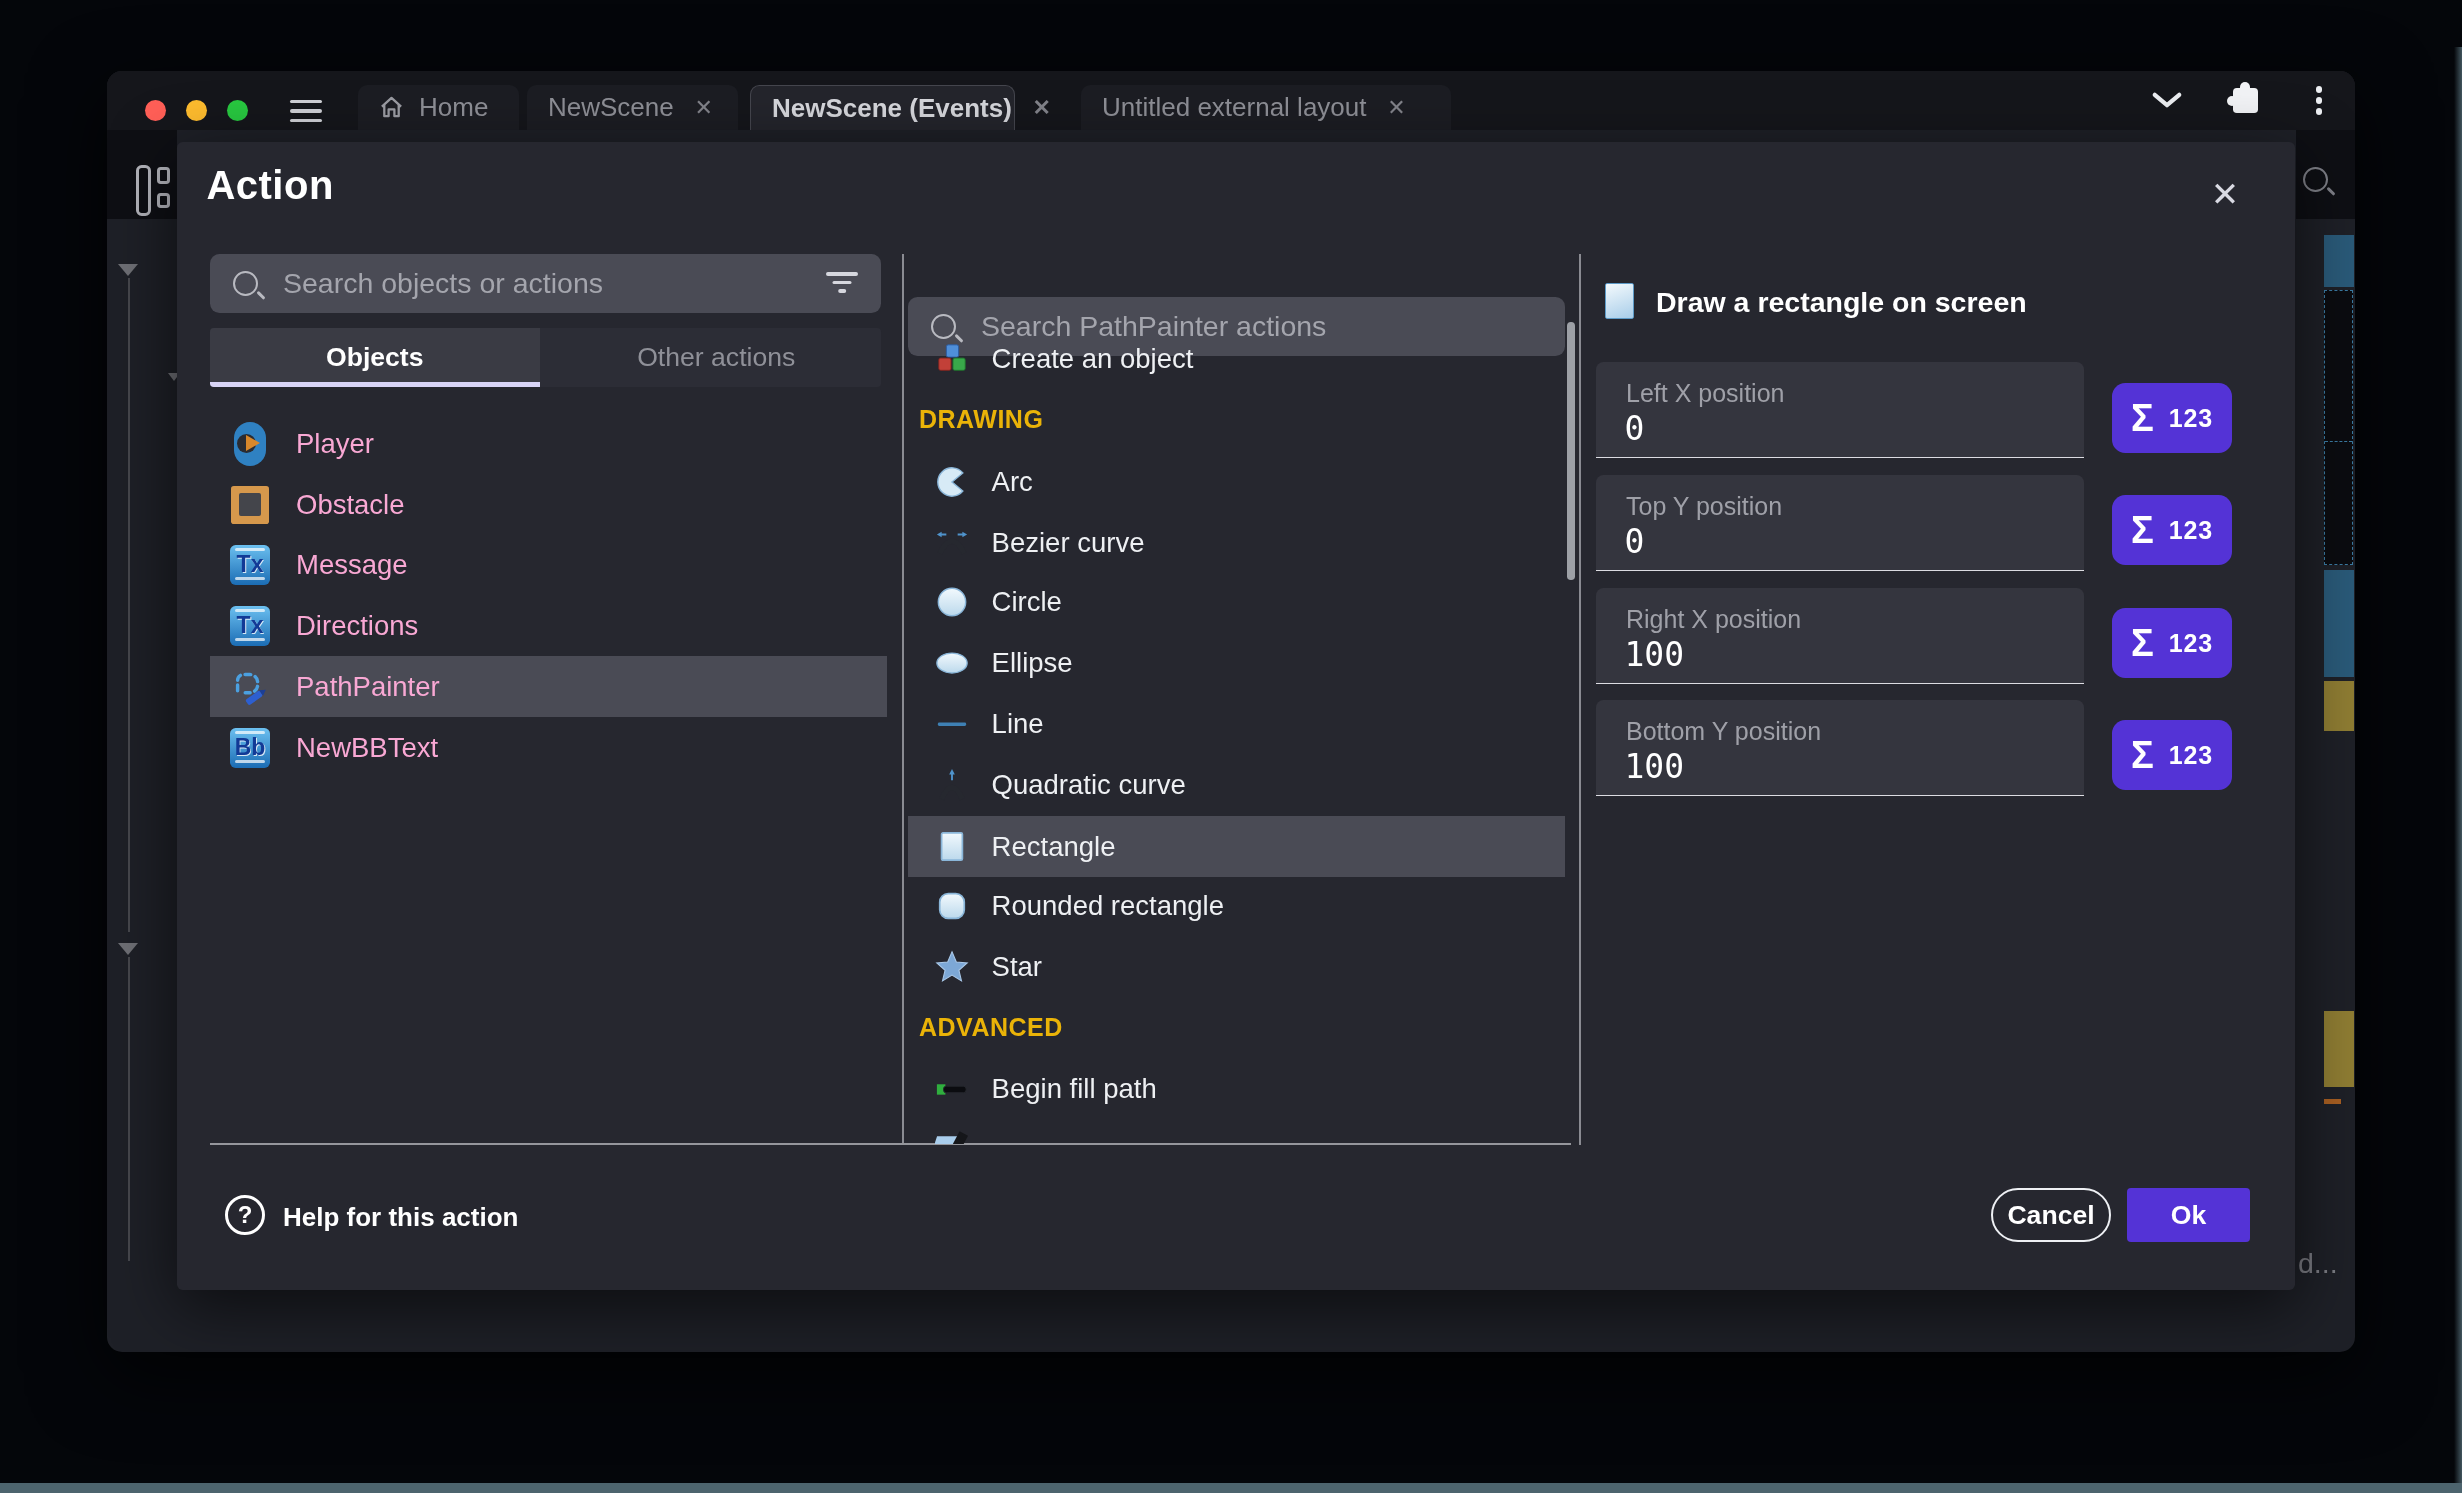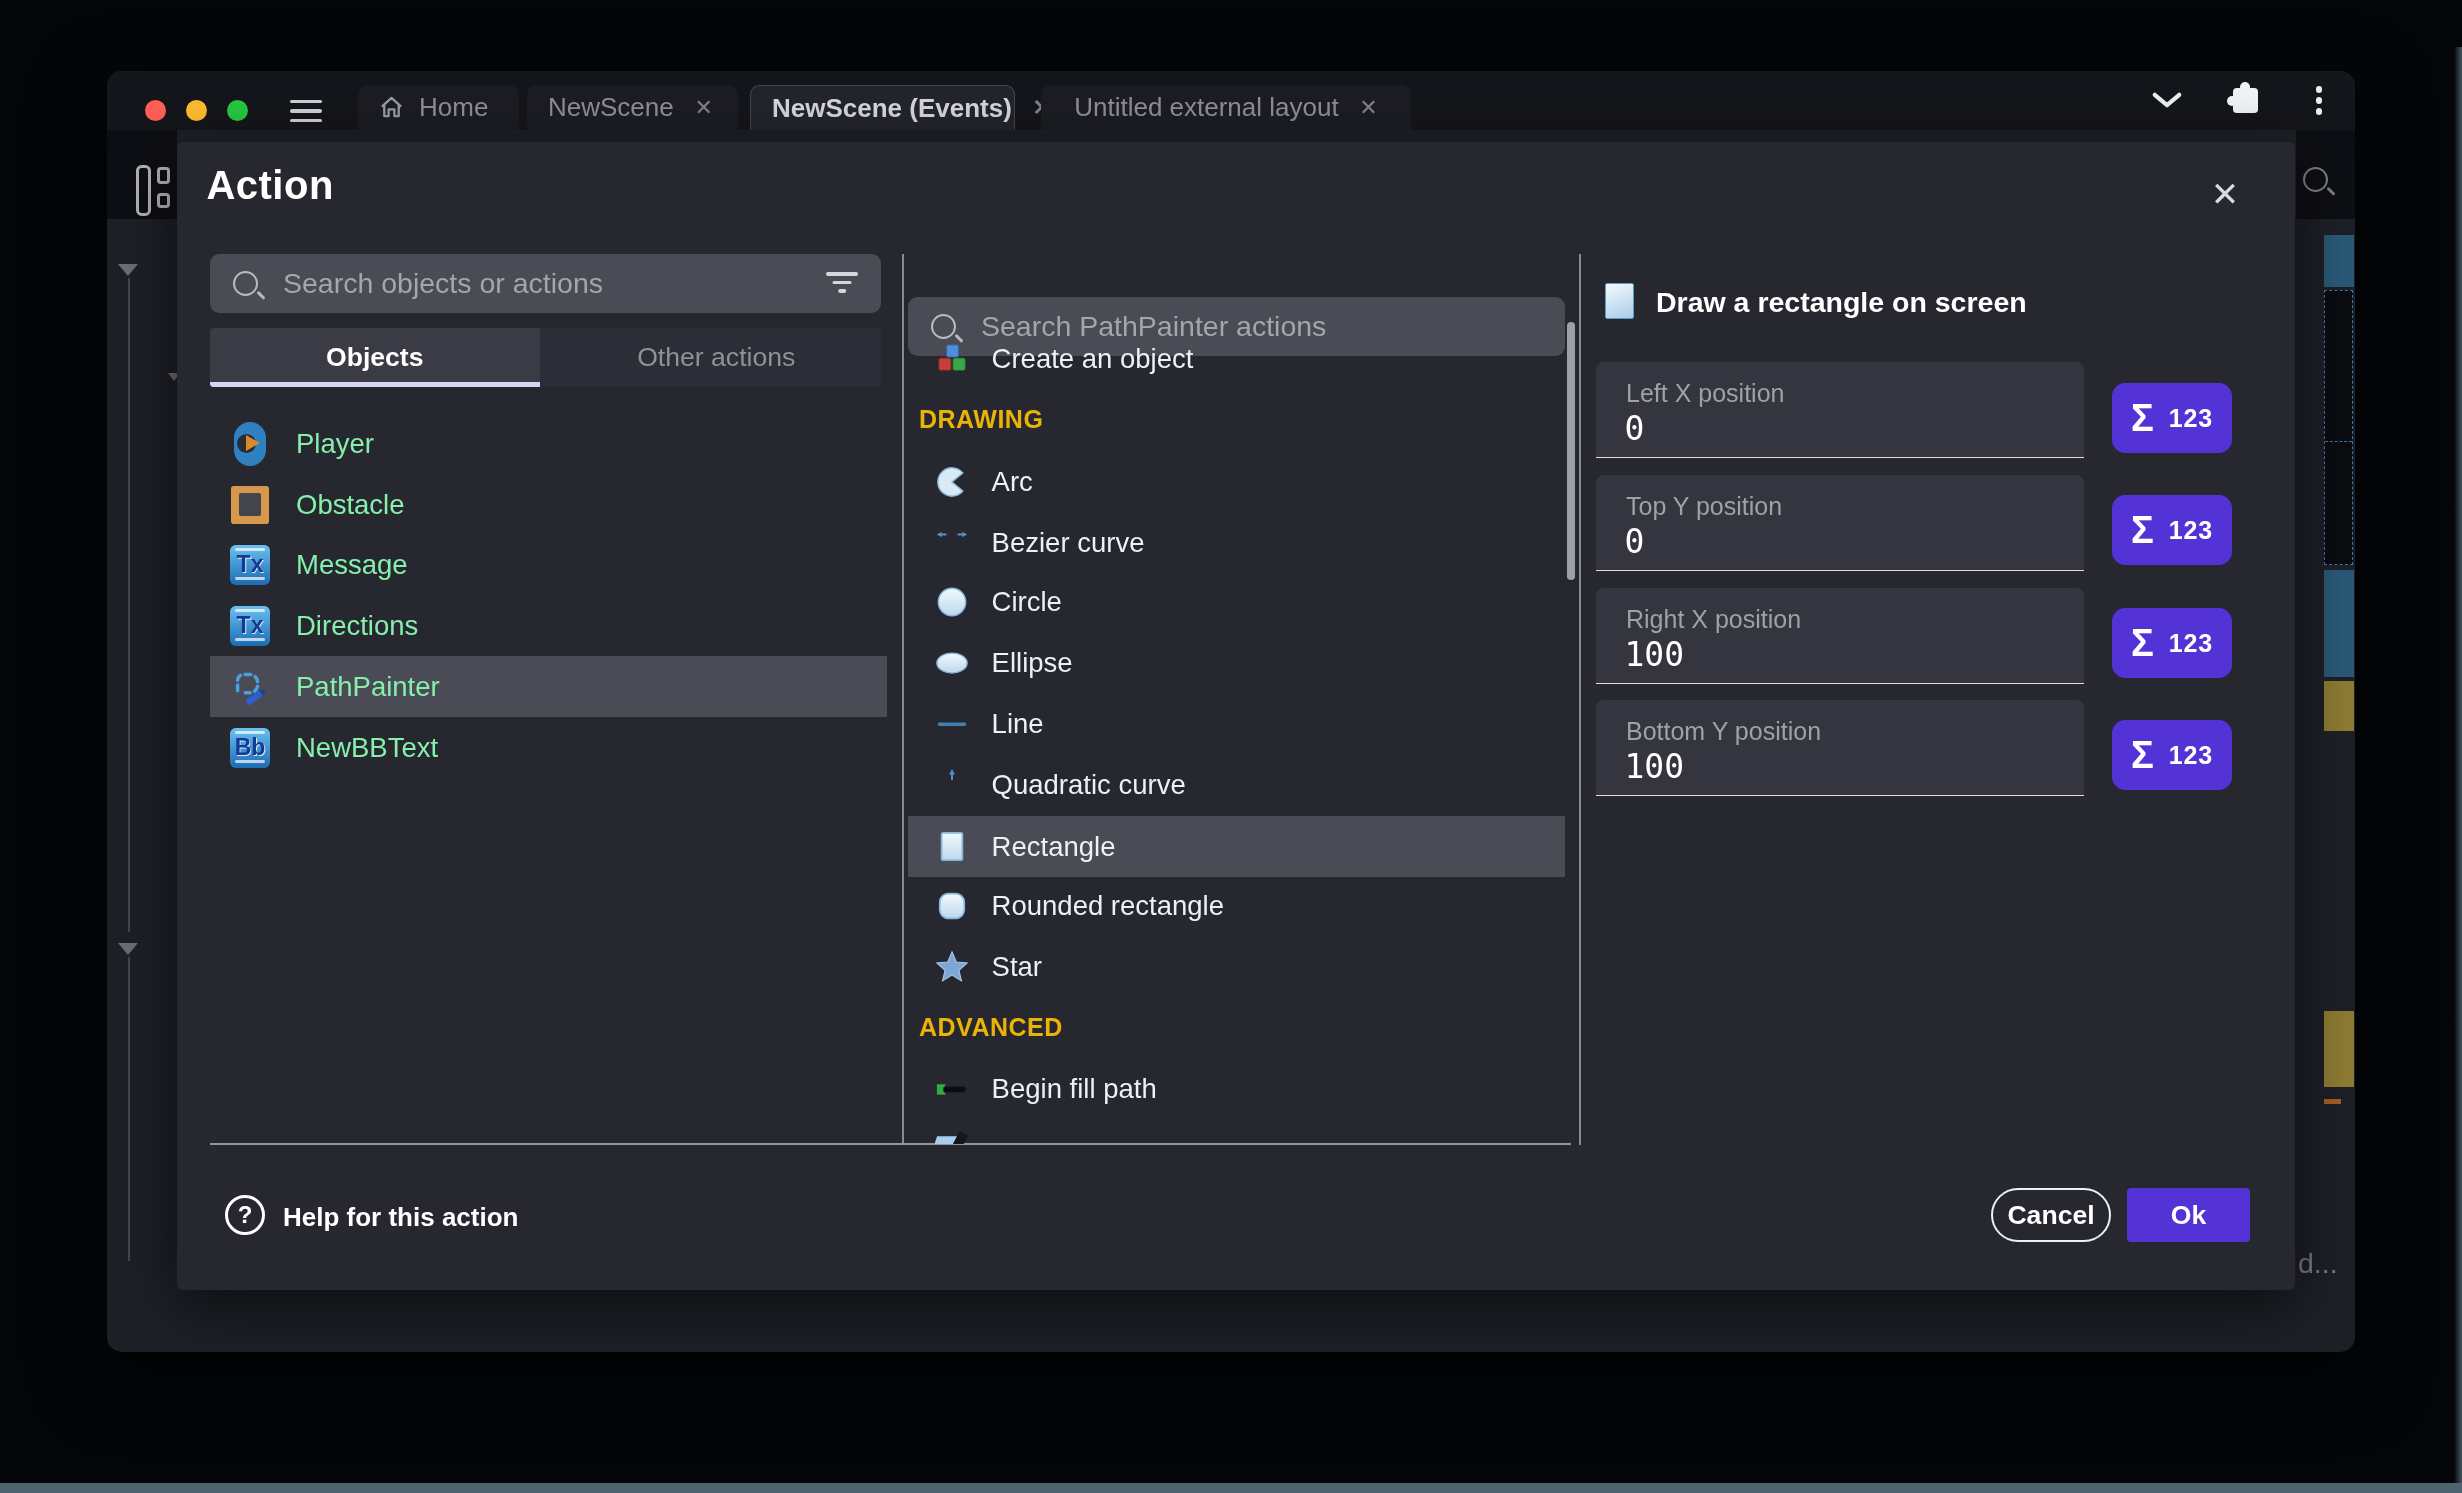--- a/index.html
+++ b/index.html
@@ -82,21 +82,21 @@
          display:flex;overflow:hidden;gap:12px;}
   .ptab{flex:1;display:flex;align-items:center;justify-content:center;font-size:26.6px;position:relative;}
   .ptab.active{background:#3a3b44;color:#fff;font-weight:700;}
   .ptab.active::after{content:"";position:absolute;left:0;right:0;bottom:0;height:4.7px;background:#d8d4f6;}
   .ptab.inactive{color:#8f9098;}
 
   .orow{position:absolute;left:33px;width:677px;height:61px;display:flex;align-items:center;gap:25px;
         padding-left:19px;}
   .orow.selected{background:#4a4b55;}
   .oicon{width:42px;height:46px;display:flex;align-items:center;justify-content:center;flex:none;}
-  .olabel{font-size:27.5px;color:#86efac;}
+  .olabel{font-size:27.5px;color:#f9a8d4;}
 
   .icon-player{width:32px;height:44px;background:#2f81c2;border-radius:16px;position:relative;}
   .icon-player::before{content:"";position:absolute;left:2.8px;top:12.3px;width:19px;height:19px;background:#2a2c33;border-radius:50%;}
   .icon-player::after{content:"";position:absolute;left:12.3px;top:13.3px;border-left:14.2px solid #d9882b;
                       border-top:8.5px solid transparent;border-bottom:8.5px solid transparent;}
   .icon-obstacle{width:38px;height:38px;background:#d6984c;border-radius:2.8px;position:relative;}
   .icon-obstacle::before{content:"";position:absolute;left:7.6px;top:7.6px;right:7.6px;bottom:7.6px;background:#44454b;border-radius:1.9px;}
   .icon-tx{width:40px;height:40px;border-radius:5.7px;background:linear-gradient(180deg,#6cc0f0,#1b6cb4);
            display:flex;align-items:center;justify-content:center;font-weight:bold;font-size:23px;color:#123a96;
            text-shadow:0.9px 0.9px 0 rgba(255,255,255,.8);position:relative;}
@@ -163,21 +163,21 @@
         <span class="tlabel">Home</span>
       </div>
       <div class="ttab" style="left:420px;width:211px;">
         <span class="tlabel">NewScene</span>
         <span class="tx">✕</span>
       </div>
       <div class="ttab active" style="left:643px;width:265px;">
         <span class="tlabel">NewScene (Events)</span>
         <span class="tx">✕</span>
       </div>
-      <div class="ttab" style="left:934px;width:370px;justify-content:center;">
+      <div class="ttab" style="left:974px;width:370px;">
         <span class="tlabel">Untitled external layout</span>
         <span class="tx">✕</span>
       </div>
 
       <div class="tb-ico" style="left:2039px;width:42px;">
         <svg width="32" height="19" viewBox="0 0 34 20">
             <path d="M4 4 L17 15 L30 4" fill="none" stroke="#eceef2" stroke-width="4.5" stroke-linecap="round" stroke-linejoin="round"></path>
           </svg>
       </div>
       <div class="tb-ico" style="left:2117px;width:42px;">

